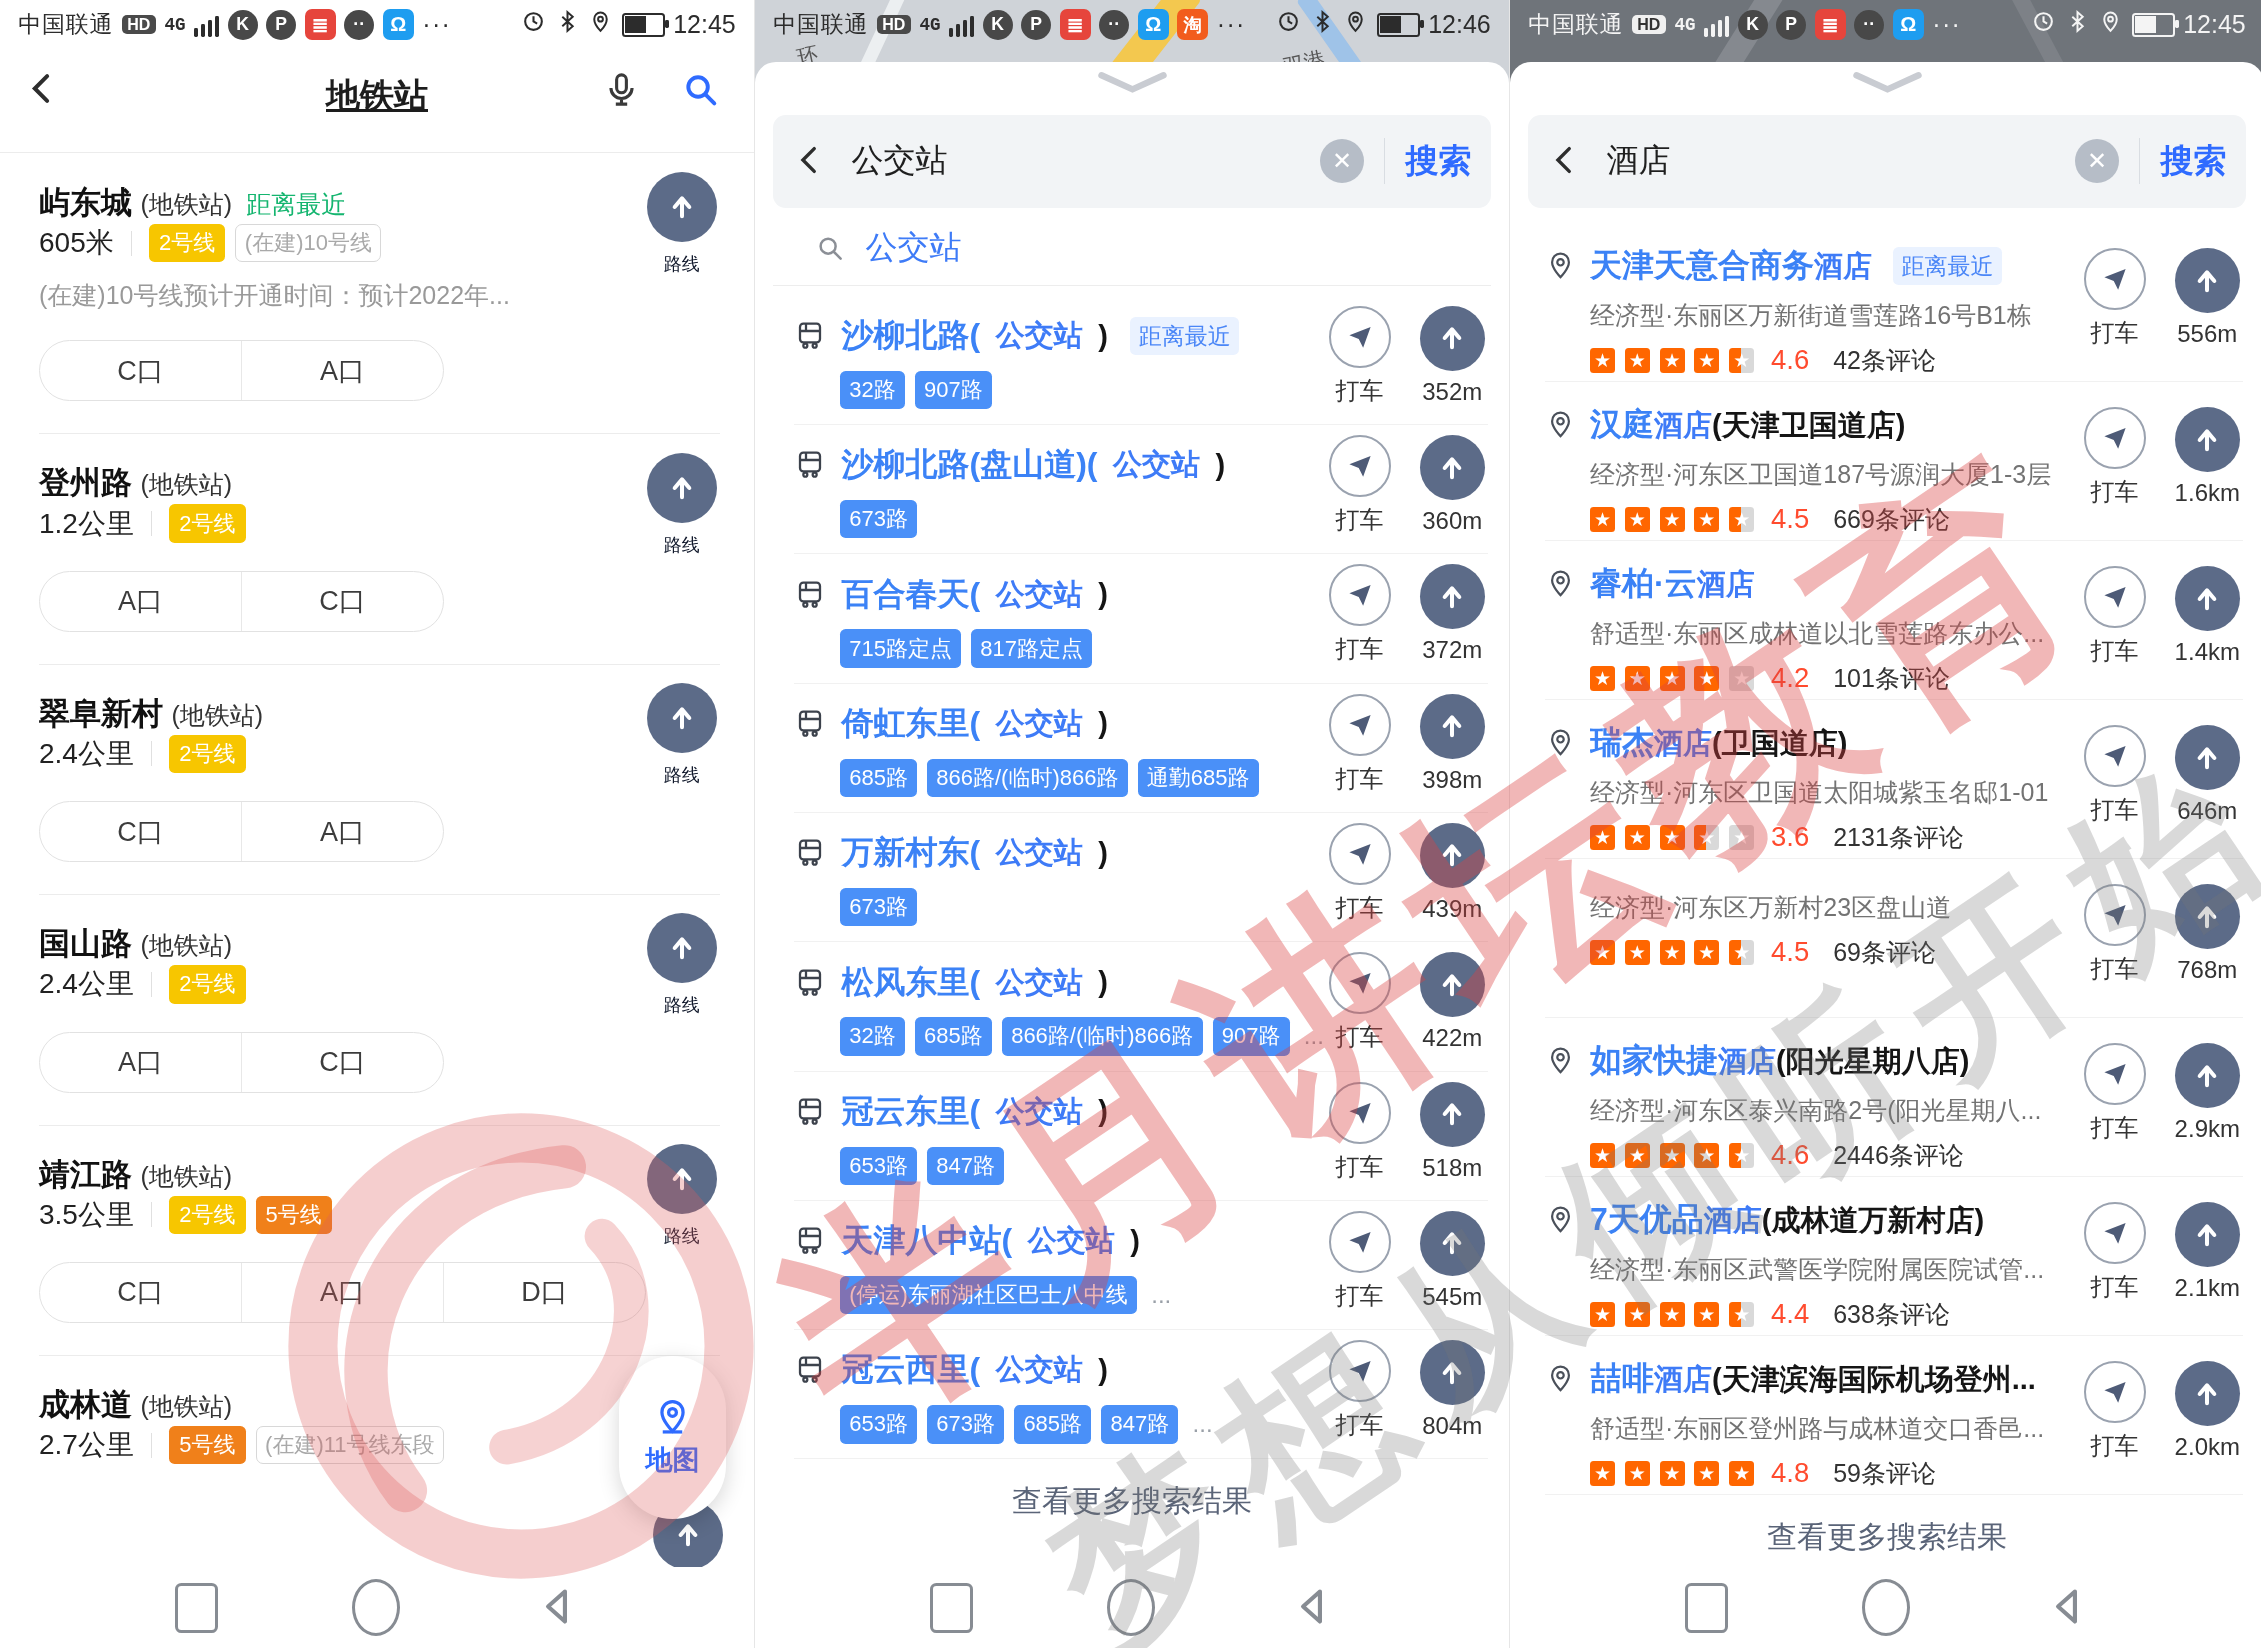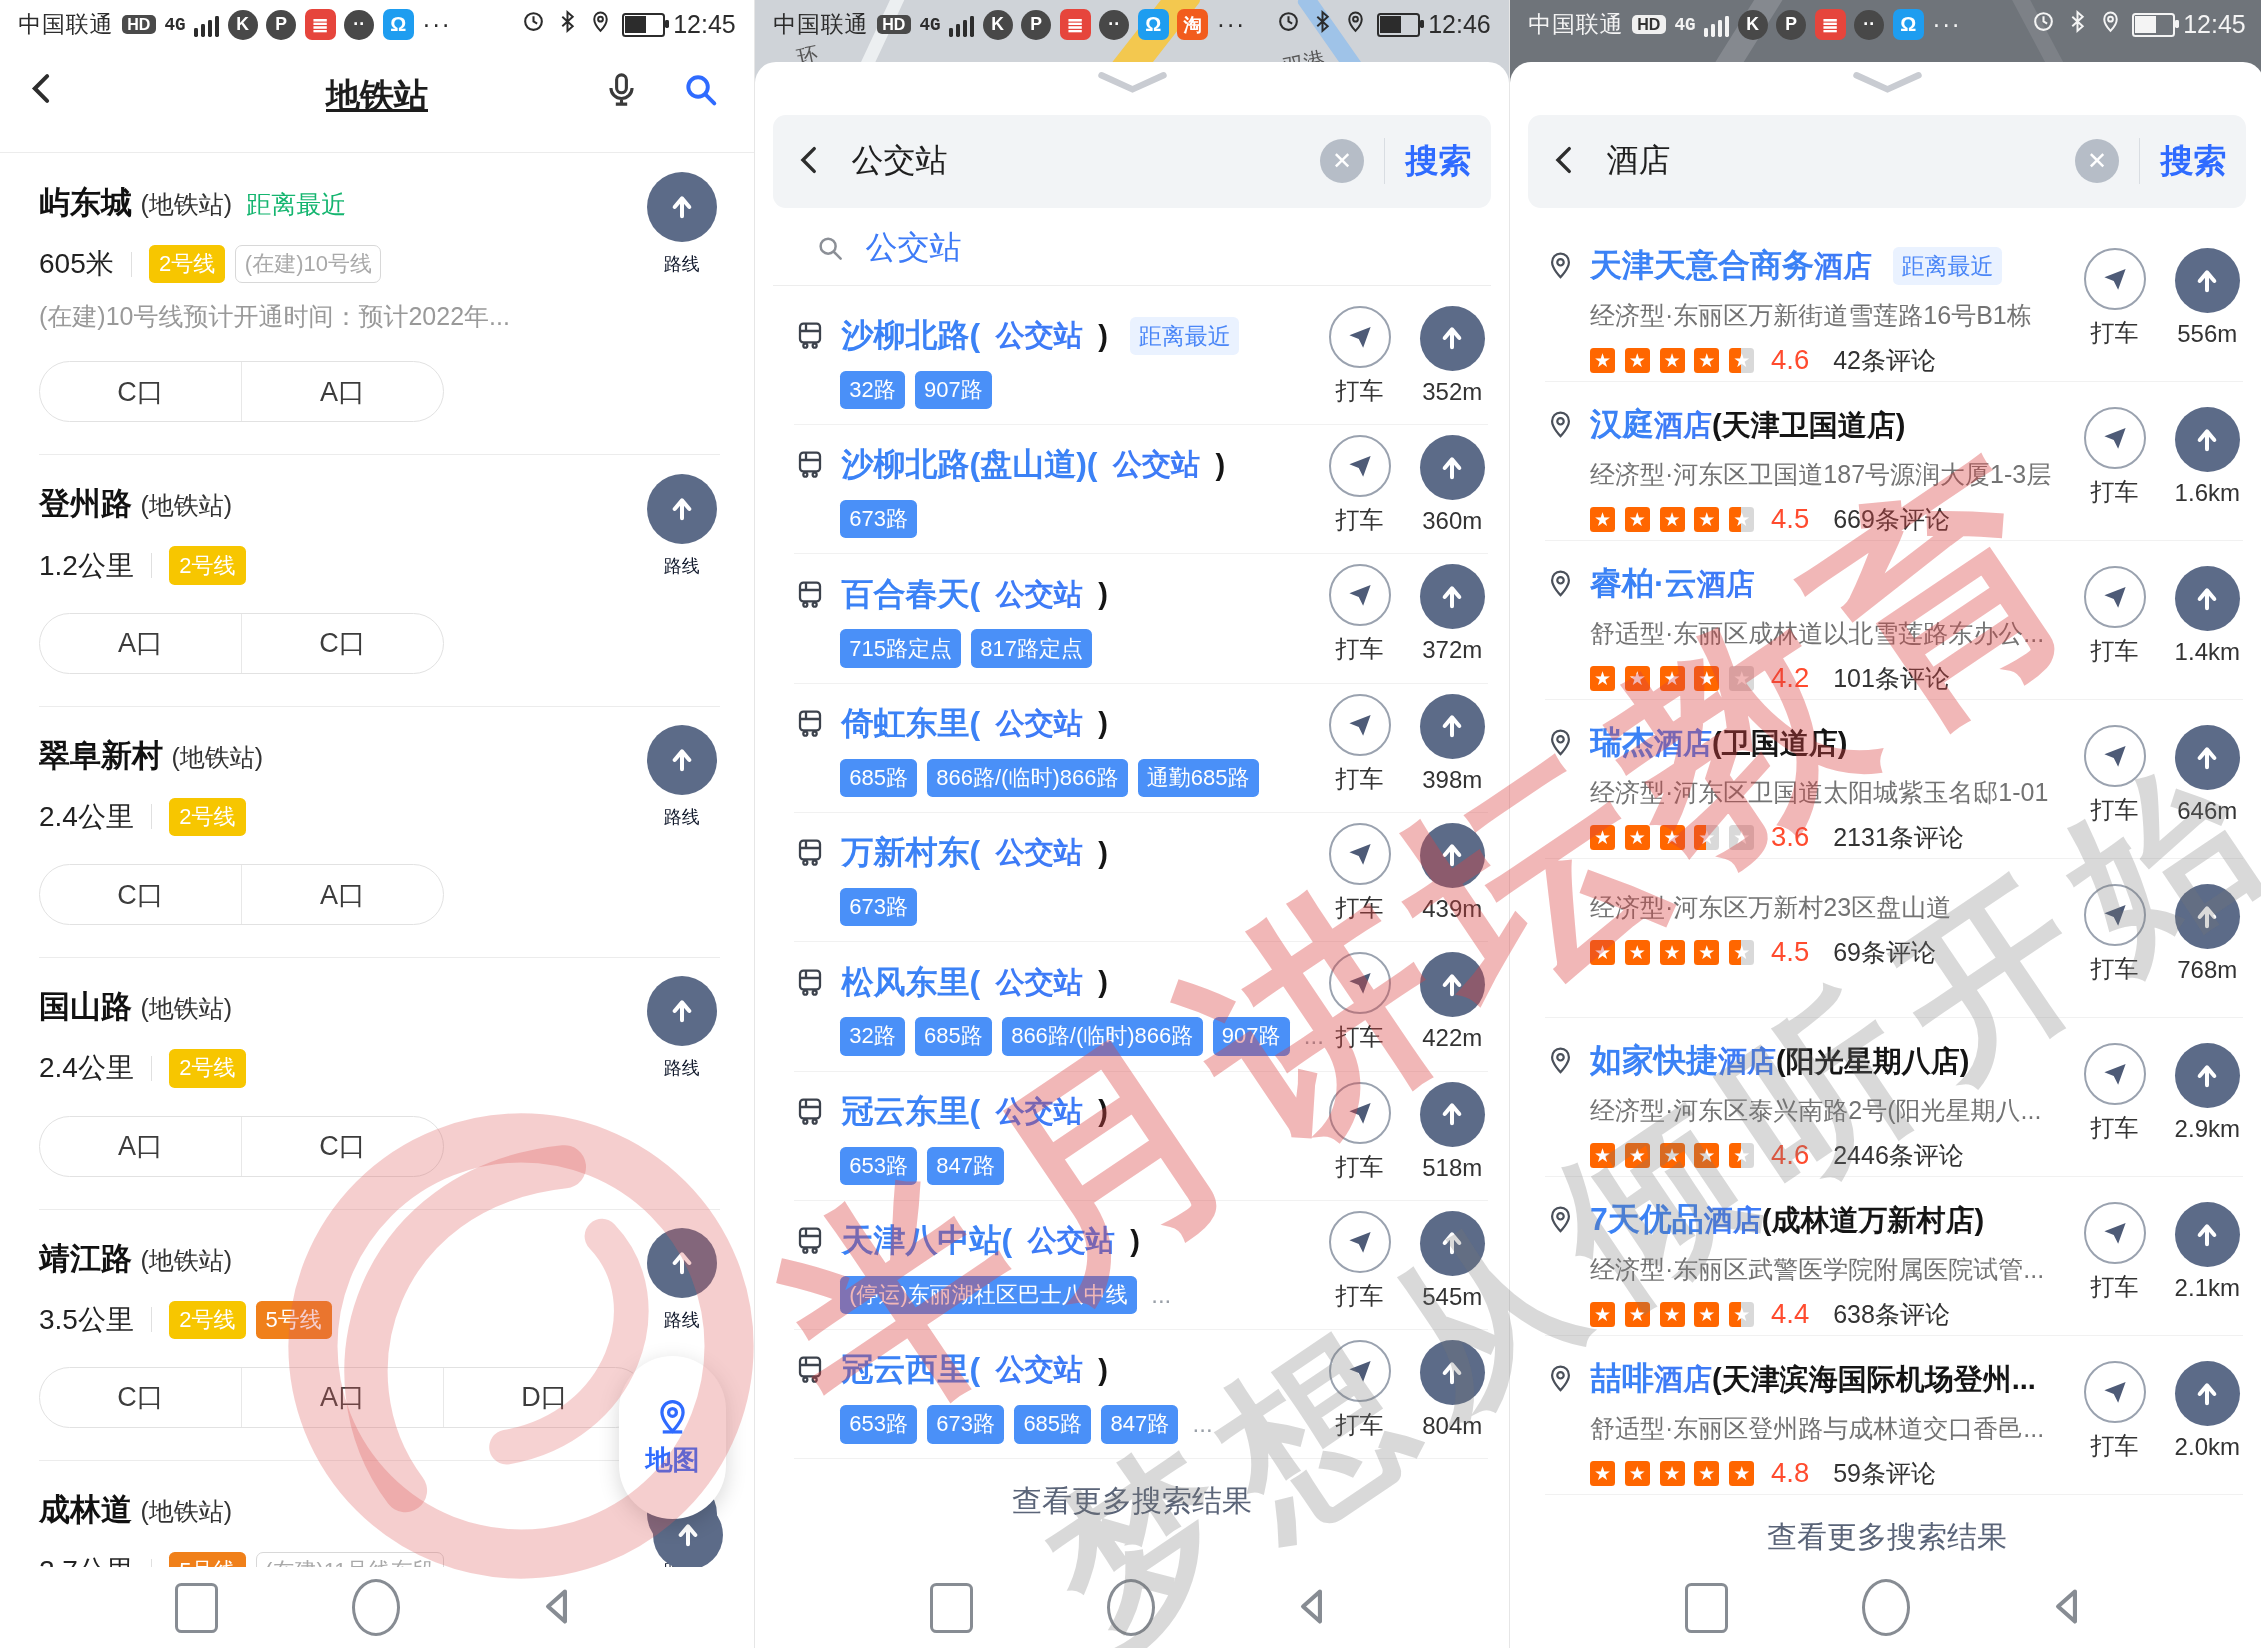--- a/index.html
+++ b/index.html
@@ -44,21 +44,21 @@
   .lh-search{position:absolute;right:34px;top:25px;}
 
   
   #metro-list{position:absolute;top:154px;left:0;right:0;bottom:0;}
   .m-item{position:relative;margin:0 34px 0 39px;padding:28px 0 32px 0;border-bottom:1.4px solid #ececec;}
   .m-item.last{border-bottom:none;}
   .m-title{font-size:0;white-space:nowrap;}
   .m-name{font-size:31px;font-weight:bold;color:#111;}
   .m-type{font-size:25px;color:#333;margin-left:8.5px;}
   .m-near{font-size:25px;color:#14b56f;margin-left:14px;}
-  .m-meta{display:flex;align-items:center;margin-top:21px;}
+  .m-meta{display:flex;align-items:center;}
   .m-dist{font-size:28px;color:#222;}
   .m-vsep{width:1.4px;height:25px;background:#e0e0e0;margin:0 17px;}
   .badge{font-size:22px;border-radius:5.6px;padding:4.2px 10px;white-space:nowrap;}
   .badge + .badge{margin-left:10px;}
   .badge-yellow{background:#f7c600;color:#fff;}
   .badge-orange{background:#f0801a;color:#fff;}
   .badge-outline{background:#fff;border:1.4px solid #d8d8d8;color:#a9a9a9;padding:2.8px 8.5px;border-radius:7px;}
   .m-desc{margin-top:17px;font-size:25px;color:#999;max-width:599px;overflow:hidden;white-space:nowrap;text-overflow:ellipsis;}
   .m-pill{display:inline-flex;margin-top:28px;border:1.4px solid #e2e2e2;border-radius:704px;height:59px;align-items:stretch;background:#fff;}
   .m-cell{width:201px;display:flex;align-items:center;justify-content:center;font-size:27px;color:#3c3c3c;}

